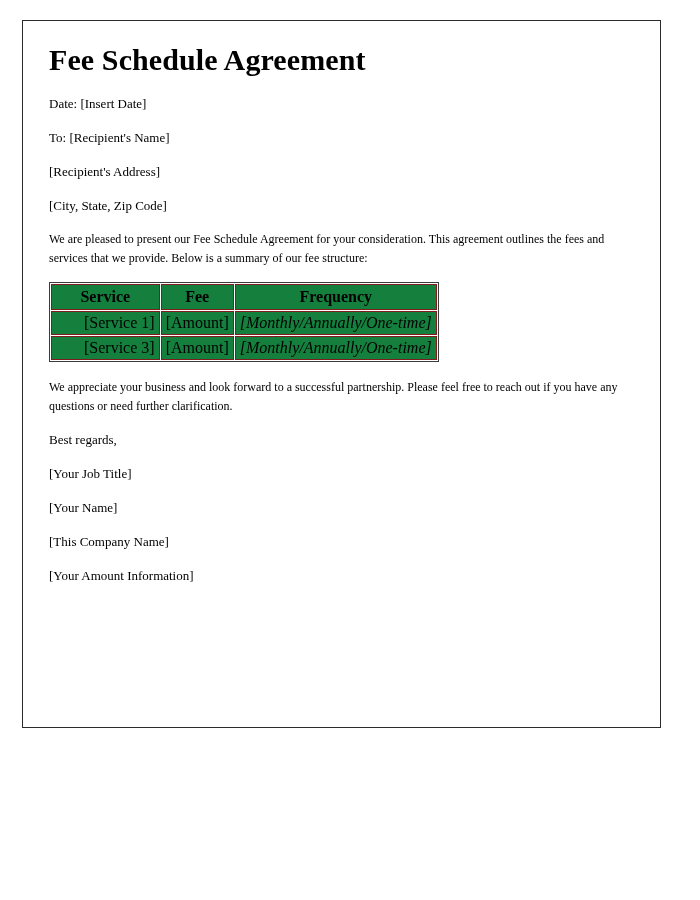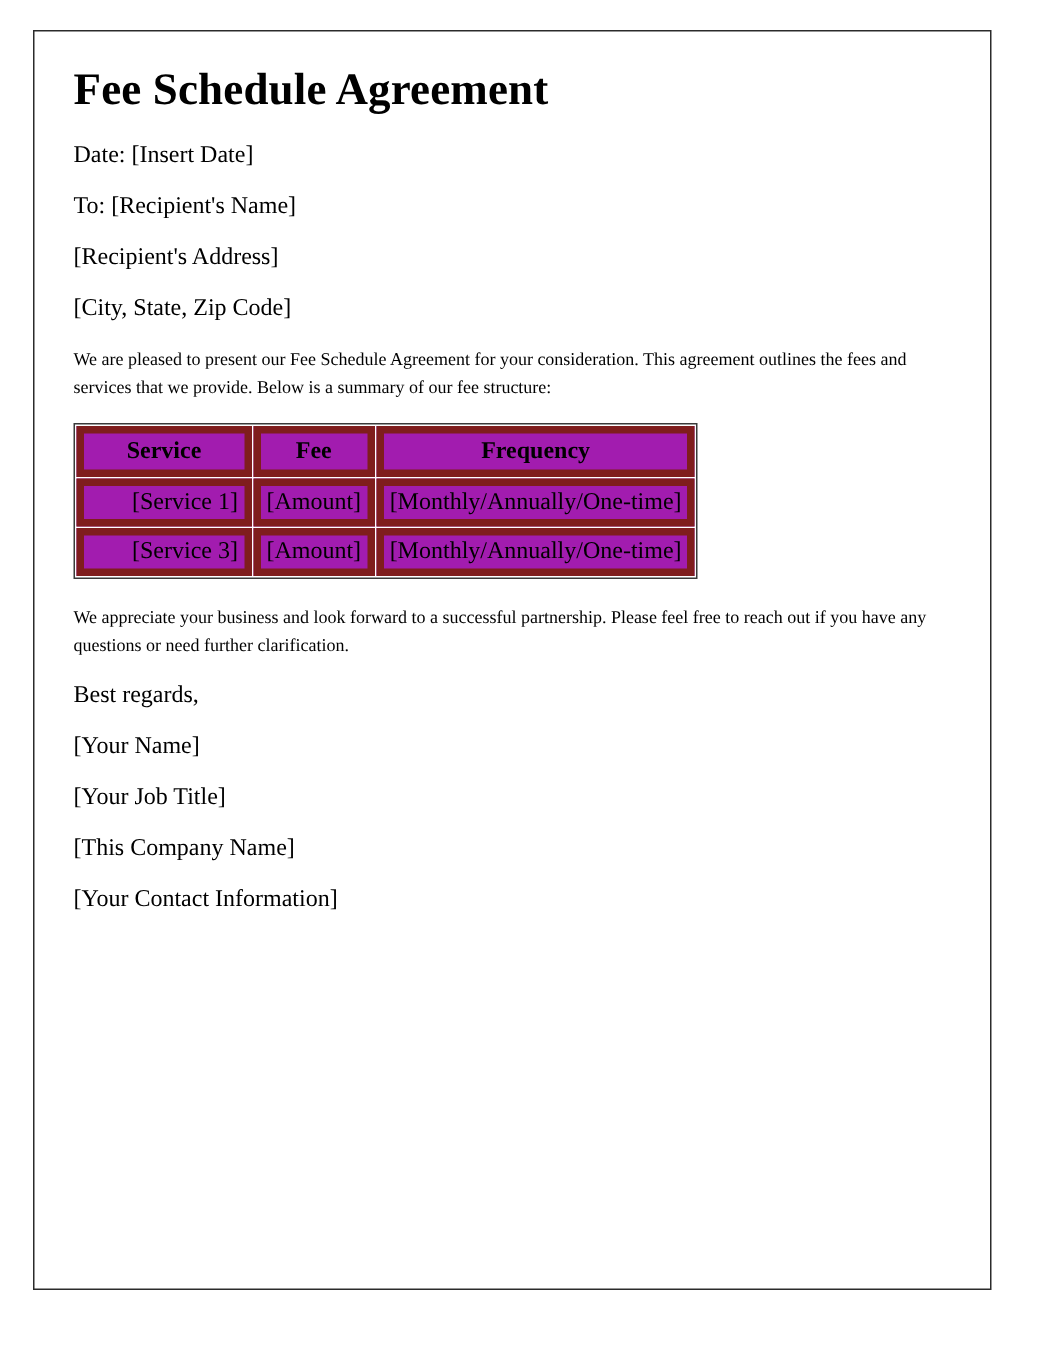--- a/index.html
+++ b/index.html
@@ -15,21 +15,21 @@
     font-family: "Liberation Serif", "DejaVu Serif", serif;
     color: #000000;
     -webkit-font-smoothing: auto;
   }
 
   .page-frame {
     position: absolute;
     left: 22px;
     top: 20px;
     width: 639px;
-    height: 840px;
+    height: 708px;
     border: 1px solid #2b2b2b;
     box-sizing: border-box;
     background: #ffffff;
   }
 
   .page-inner {
     position: absolute;
     left: 26px;
     top: 22px;
     right: 26px;
@@ -40,21 +40,21 @@
     font-family: "Liberation Serif", "DejaVu Serif", serif;
     font-size: 30px;
     font-weight: bold;
     line-height: 1.1;
     margin: 0 0 18px 0;
     letter-spacing: 0.1px;
     color: #000000;
   }
 
   p.line {
-    font-size: 16px;
+    font-size: 13px;
     line-height: 19px;
     margin: 0 0 15px 0;
     color: #000000;
   }
 
   p.para {
     font-size: 12px;
     line-height: 19px;
     margin: 0 0 14px 0;
     max-width: 580px;
@@ -69,40 +69,40 @@
   table.fee-table {
     border-collapse: separate;
     border-spacing: 1px;
     border: 1px solid #3a3a3a;
     background: #ffffff;
     margin: 4px 0 16px 0;
     font-size: 16px;
   }
   table.fee-table th,
   table.fee-table td {
-    border: 5px solid #7f1d1d;
+    border: 1px solid #7f1d1d;
     padding: 1px 4px;
-    background: #a21caf;
+    background: #15803d;
     color: #000000;
     white-space: nowrap;
     line-height: 20px;
     margin-left: 12px;
   }
   table.fee-table th {
     font-weight: bold;
     text-align: center;
     padding: 2px 6px;
   }
   table.fee-table td {
     text-align: left;
     font-weight: normal;
   }
   table.fee-table td.col-service { text-align: left; padding-left: 32px; }
   table.fee-table td.col-fee { text-align: right; }
-  table.fee-table td.col-frequency { text-align: center; }
+  table.fee-table td.col-frequency { text-align: center; font-style: italic; }
 </style>
 </head>
 <body>
 
 <div class="page-frame">
   <div class="page-inner">
 
     <h1 class="doc-title">Fee Schedule Agreement</h1>
 
     <p class="line">Date: [Insert Date]</p>
@@ -135,22 +135,22 @@
           <td class="col-fee">[Amount]</td>
           <td class="col-frequency">[Monthly/Annually/One-time]</td>
         </tr>
       </tbody>
     </table>
 
     <p class="para para-closing">We appreciate your business and look forward to a successful partnership. Please feel free to reach out if you have any questions or need further clarification.</p>
 
     <p class="line">Best regards,</p>
 
+    <p class="line">[Your Job Title]</p>
+
     <p class="line">[Your Name]</p>
-
-    <p class="line">[Your Job Title]</p>
 
     <p class="line">[This Company Name]</p>
 
-    <p class="line">[Your Contact Information]</p>
+    <p class="line">[Your Amount Information]</p>
 
   </div>
 </div>
 
 </body></html>

